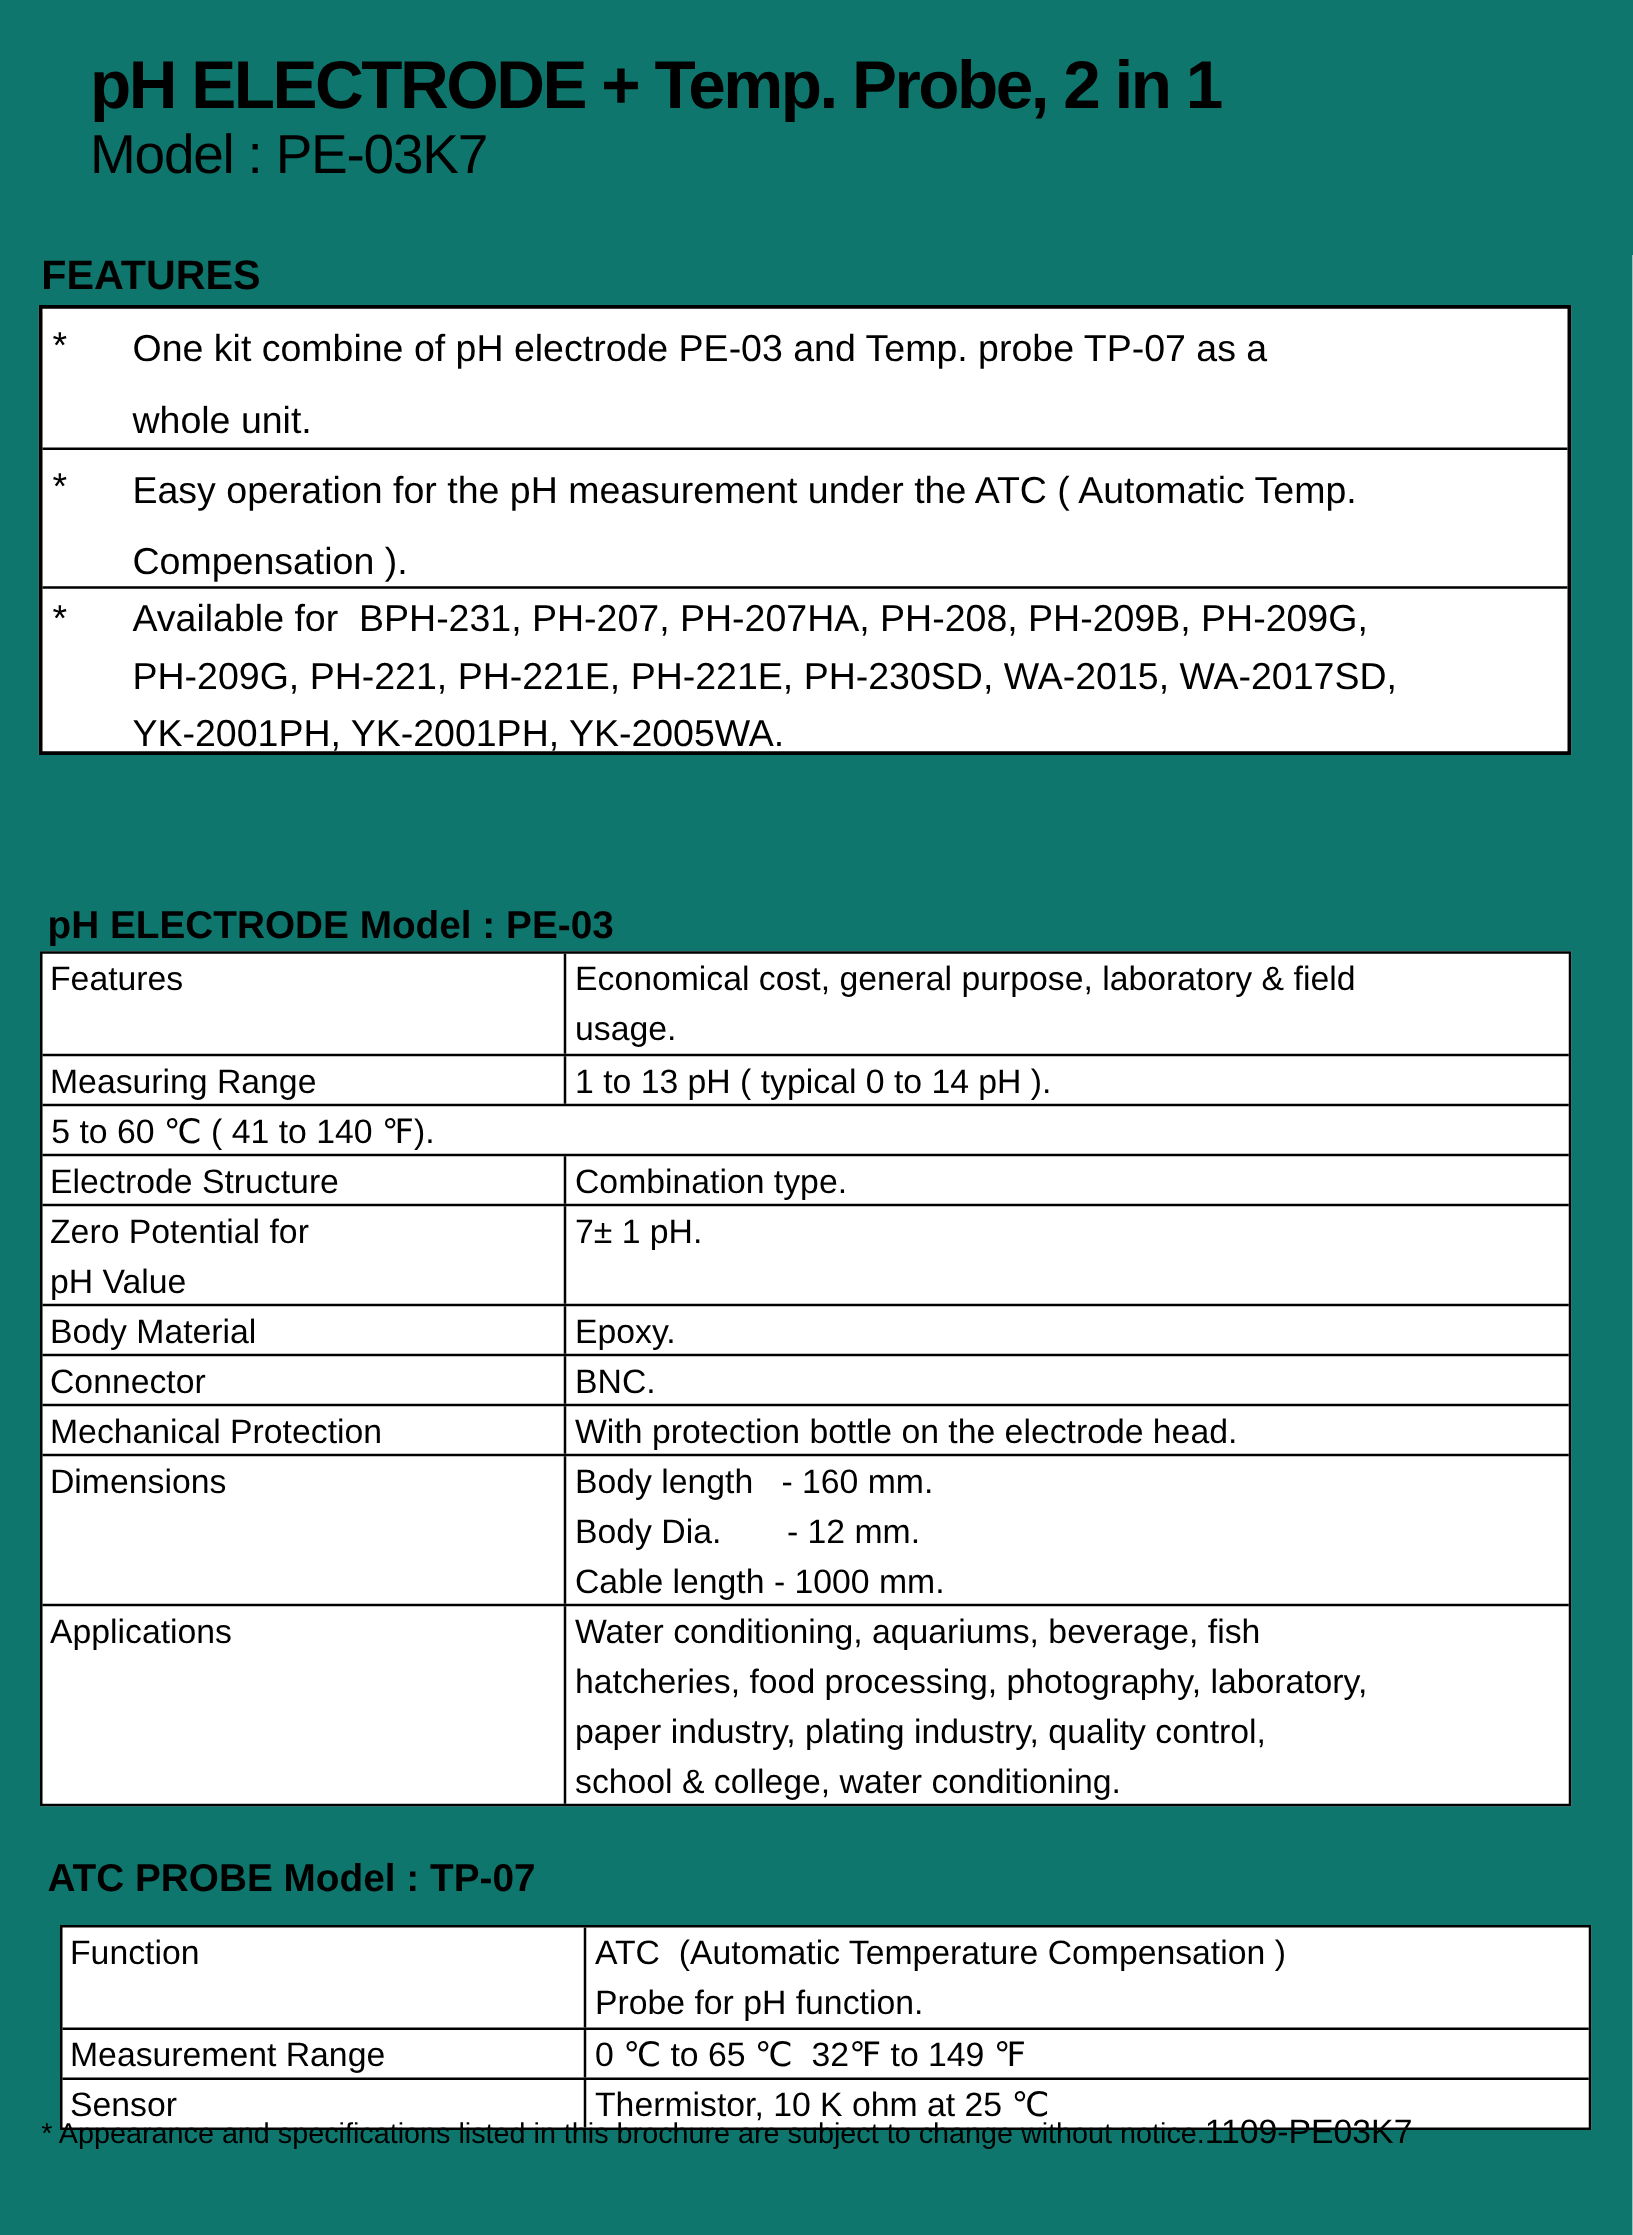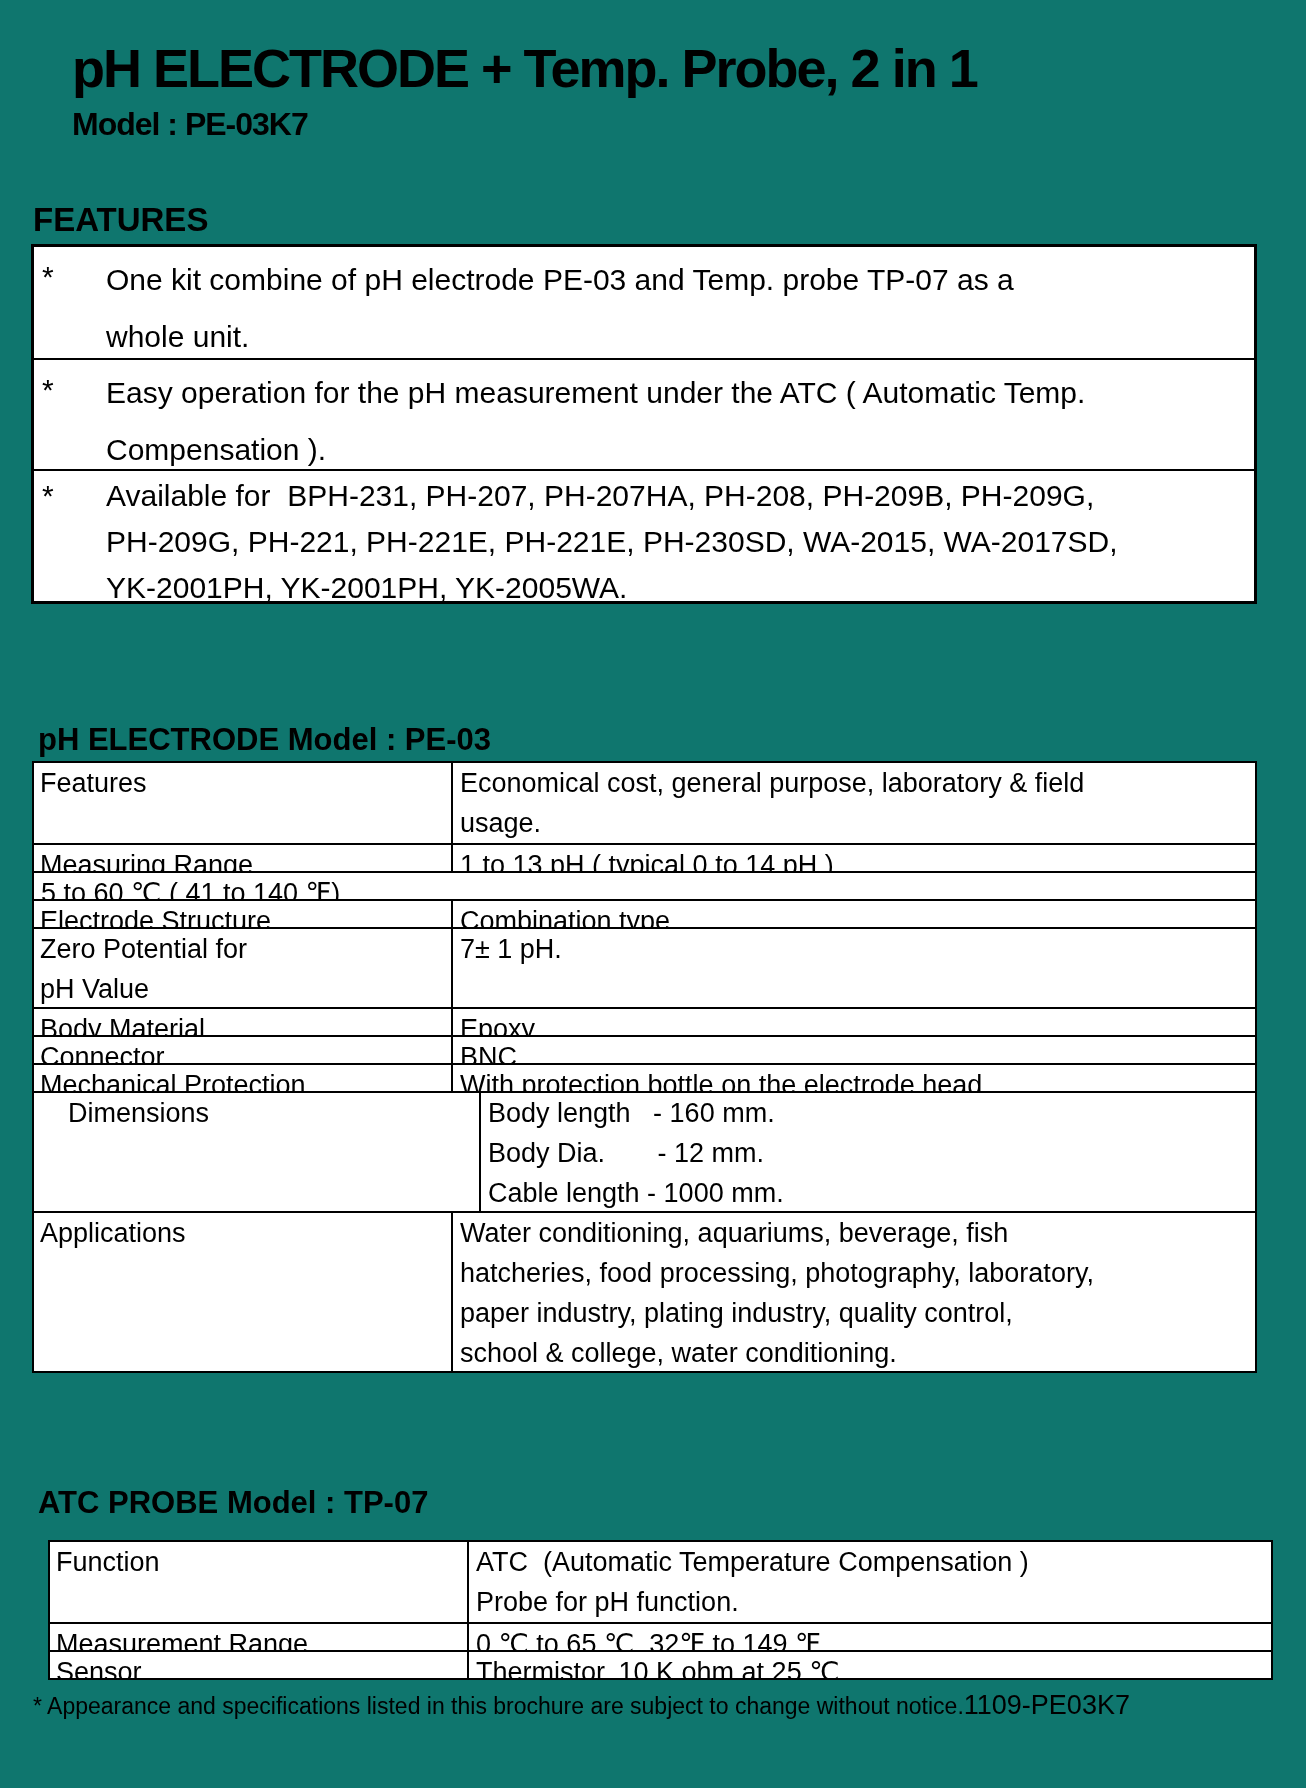--- a/index.html
+++ b/index.html
@@ -12,21 +12,21 @@
   }
   .line{display:block;white-space:pre;}
 
   
   .title{
     position:absolute;left:72px;top:38px;
     font-size:54px;font-weight:bold;letter-spacing:-2px;line-height:60px;
   }
   .model{
     position:absolute;left:72px;top:100px;
-    font-size:32px;font-weight:bold;letter-spacing:-1px;line-height:48px;
+    font-size:44px;font-weight:normal;letter-spacing:-1px;line-height:48px;
   }
 
   
   .features-heading{
     position:absolute;left:33px;top:202px;
     font-size:33px;font-weight:bold;line-height:36px;
   }
   .features-table{
     position:absolute;left:31px;top:244px;width:1226px;
     border:3px solid #000;background:#fff;
@@ -50,21 +50,21 @@
   
   .spec-table{
     position:absolute;left:32px;width:1225px;
     border:2px solid #000;background:#fff;
     font-size:27px;box-sizing:border-box;
   }
   .spec-table.ph{top:761px;}
   .spec-table.atc{top:1540px;margin-left:16px;}
   .srow{display:flex;box-sizing:border-box;}
   .srow + .srow{border-top:2px solid #000;}
-  .h1{height:28px;} .h2{height:80px;} .h3{height:120px;padding-left:28px;} .h4{height:160px;}
+  .h1{height:40px;} .h2{height:80px;} .h3{height:120px;} .h4{height:160px;}
   .tlabel{
     width:407px;flex:0 0 407px;border-right:2px solid #000;
     padding:0 4px 0 6px;line-height:40px;box-sizing:content-box;
     overflow:hidden;
   }
   .tvalue{flex:1;padding:0 6px 0 7px;line-height:40px;overflow:hidden;}
 
   
   .footer{
     position:absolute;left:33px;top:1690px;width:1249px;

